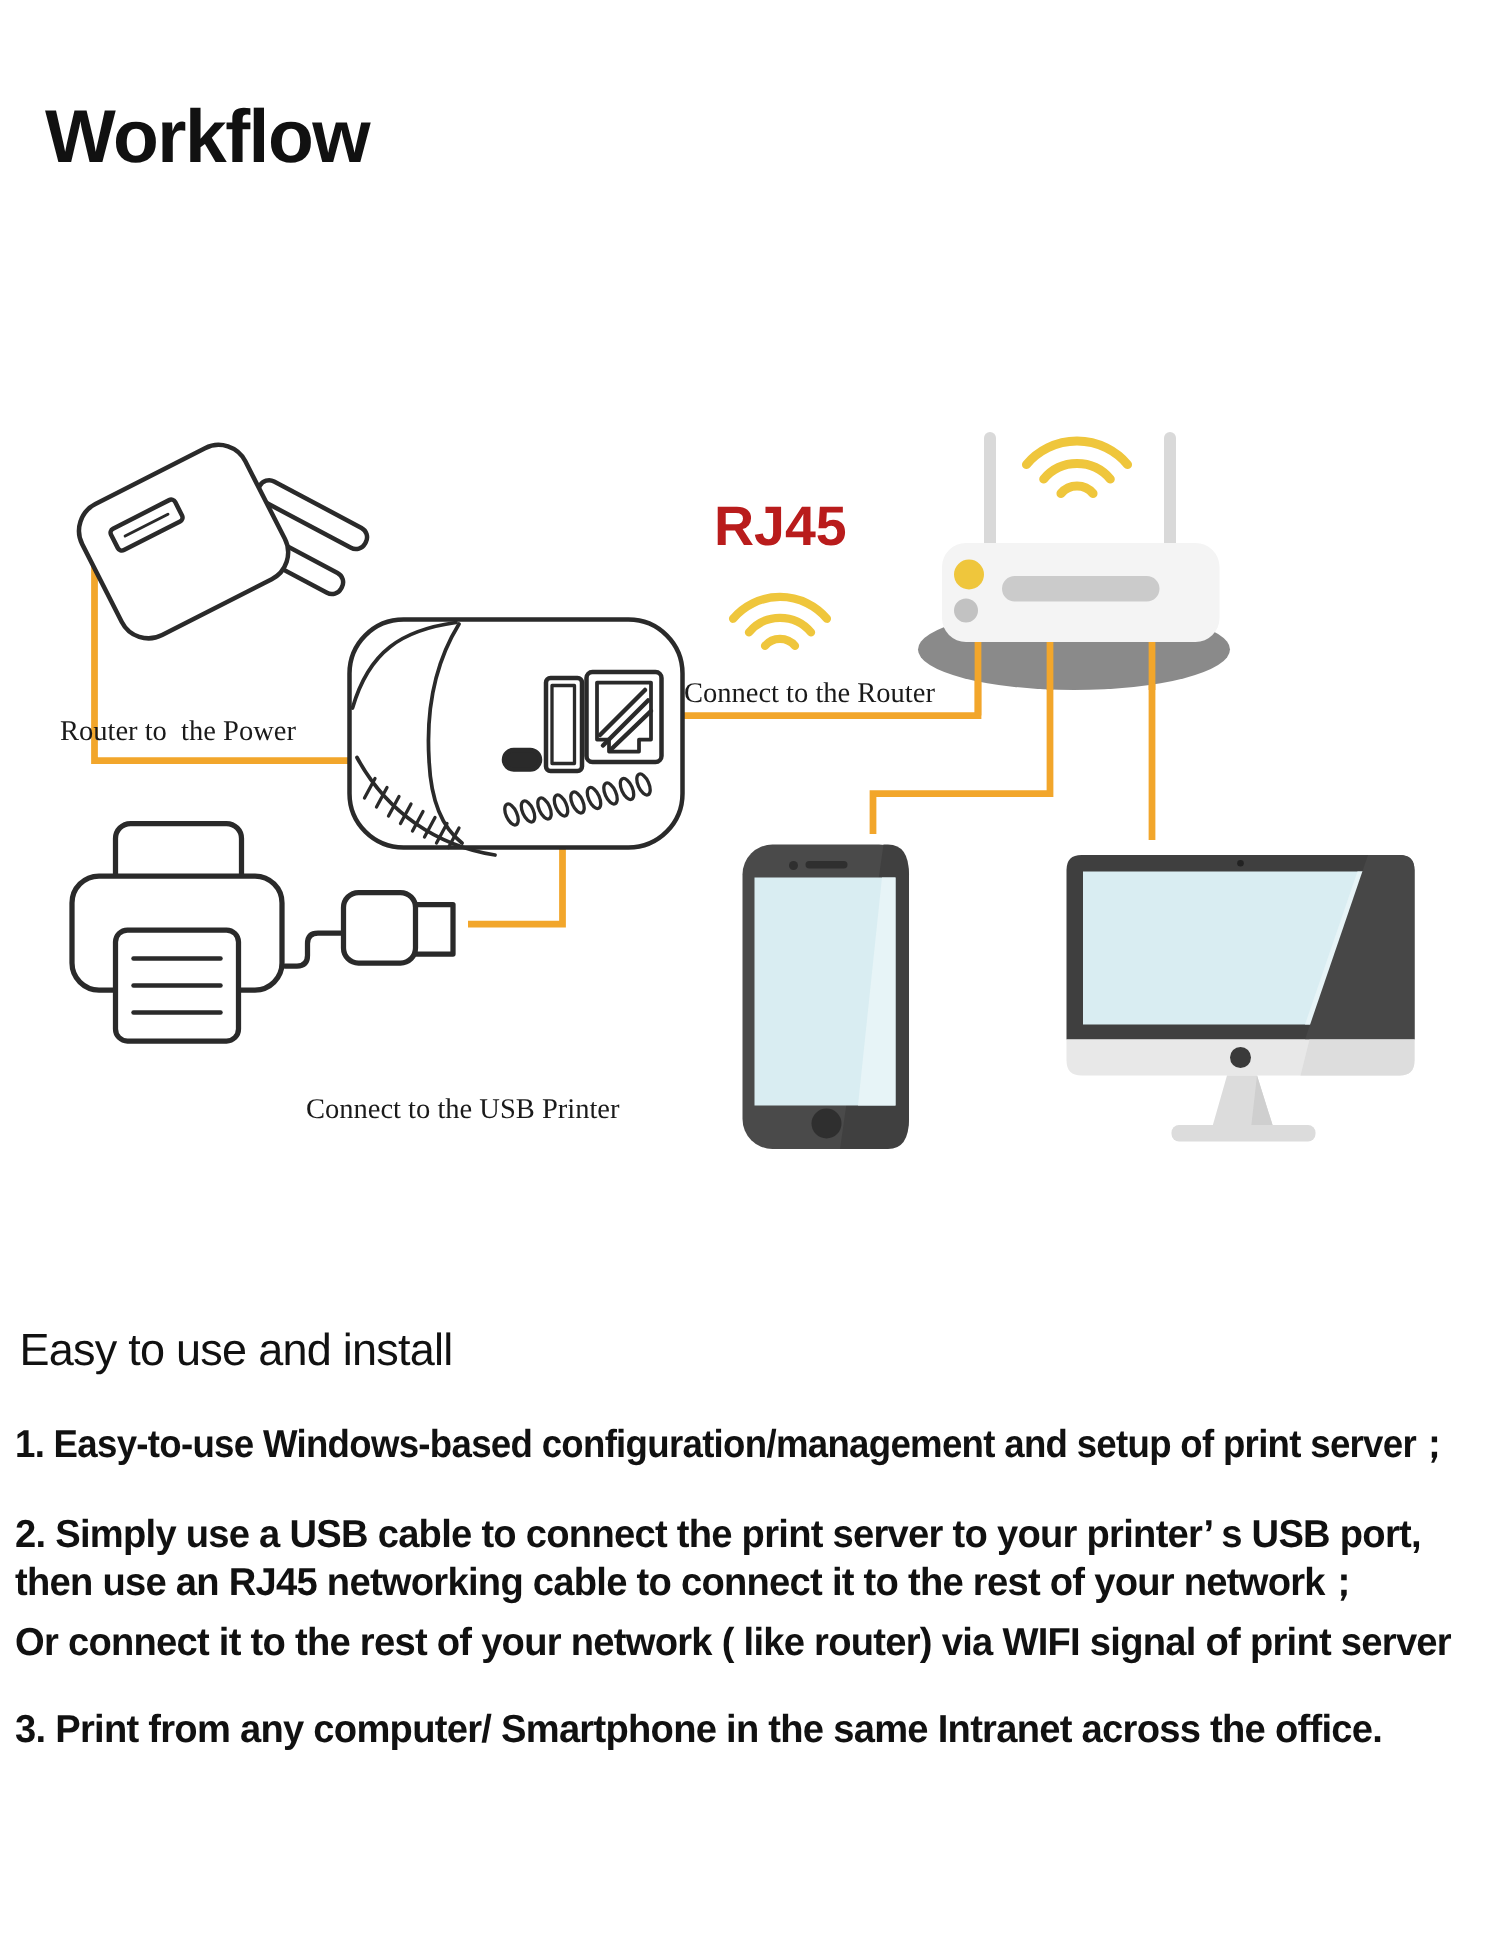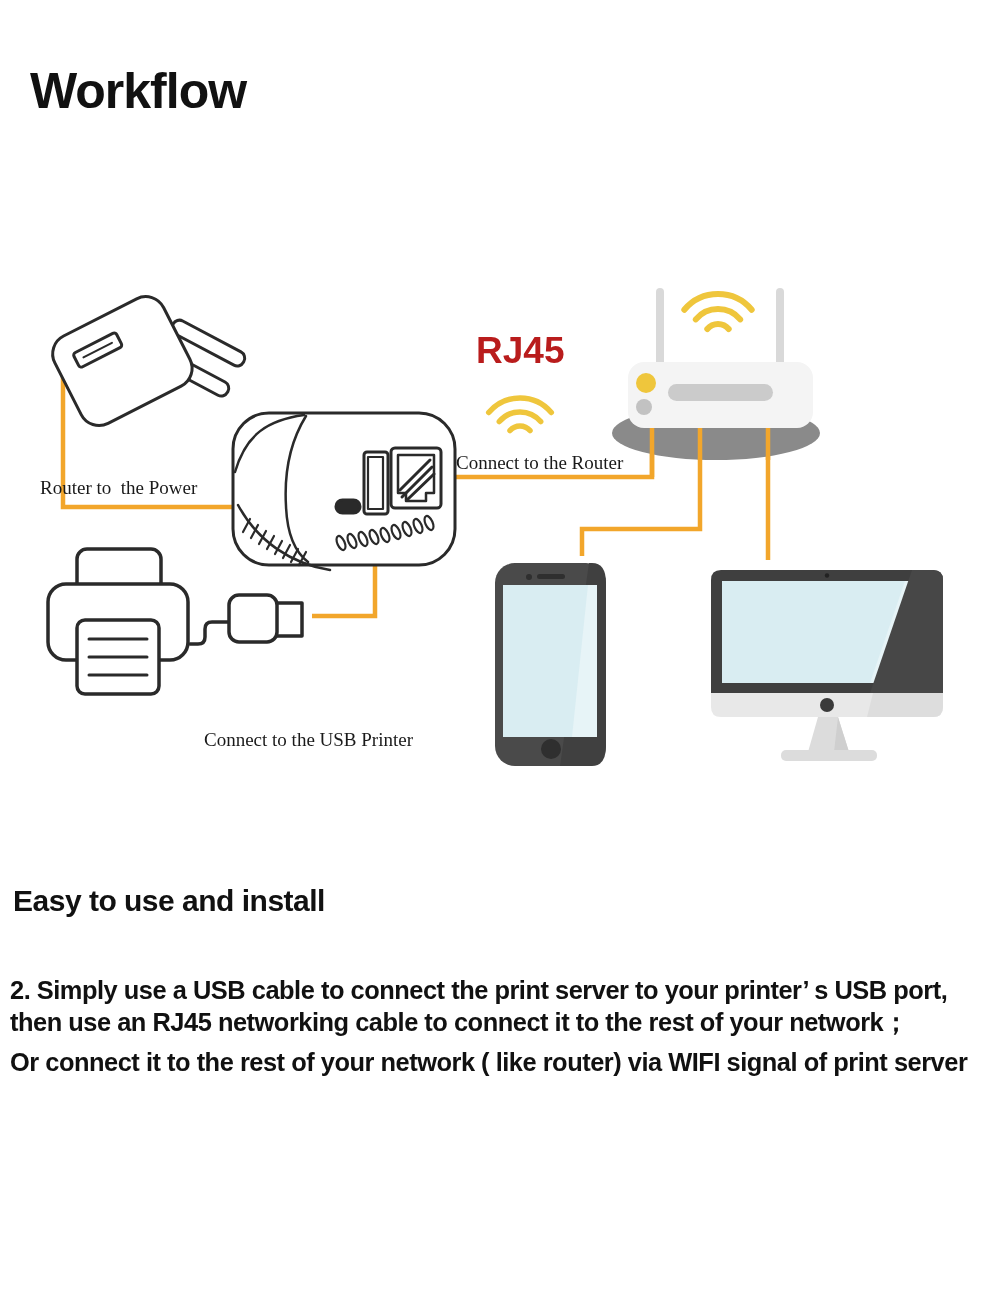--- a/index.html
+++ b/index.html
@@ -8,21 +8,21 @@
   .page-title{position:absolute;left:30px;top:62px;font-size:50px;font-weight:700;color:#111;
               letter-spacing:-1px;}
   .diagram-svg{position:absolute;left:0;top:0;width:1000px;height:860px;}
   .rj45-label{position:absolute;left:476px;top:330px;font-size:37px;font-weight:700;color:#b91c1c;
               letter-spacing:0px;}
   .serif-label{position:absolute;font-family:"Liberation Serif",serif;font-weight:400;color:#1a1a1a;
                font-size:19px;white-space:pre;}
   .label-power{left:40px;top:477px;}
   .label-router{left:456px;top:452px;}
   .label-printer{left:204px;top:684px;margin-top:45px;}
-  .section-heading{position:absolute;left:13px;top:884px;font-size:30px;font-weight:700;color:#111;
+  .section-heading{position:absolute;left:13px;top:884px;font-size:30px;font-weight:400;color:#111;
                    letter-spacing:-0.5px;}
   .list{position:absolute;left:10px;top:946px;width:980px;}
   .list-item{margin:0;padding:0;}
   .fit-line{display:block;font-size:26px;font-weight:700;color:#111;line-height:32px;
             letter-spacing:-0.5px;white-space:nowrap;transform-origin:0 50%;}
   .gap-a{height:28px;}
   .gap-b{height:8px;}
   .gap-c{height:26px;}
 </style>
 </head>
@@ -171,23 +171,29 @@
   </svg>
 
   <div class="rj45-label">RJ45</div>
   <div class="serif-label label-power">Router to  the Power</div>
   <div class="serif-label label-router">Connect to the Router</div>
   <div class="serif-label label-printer">Connect to the USB Printer</div>
 
   <div class="section-heading">Easy to use and install</div>
 
   <div class="list">
+    <div class="list-item">
+      <span class="fit-line" style="transform: scaleX(0.939);">1. Easy-to-use Windows-based configuration/management and setup of print server；</span>
+    </div>
     <div class="gap-a"></div>
     <div class="list-item">
       <span class="fit-line" style="transform: scaleX(0.978);">2. Simply use a USB cable to connect the print server to your printer’ s USB port,</span>
       <span class="fit-line" style="transform: scaleX(0.978);">then use an RJ45 networking cable to connect it to the rest of your network；</span>
       <div class="gap-b"></div>
       <span class="fit-line" style="transform: scaleX(0.978);">Or connect it to the rest of your network ( like router) via WIFI signal of print server</span>
     </div>
     <div class="gap-c"></div>
+    <div class="list-item">
+      <span class="fit-line" style="transform: scaleX(0.978);">3. Print from any computer/ Smartphone in the same Intranet across the office.</span>
+    </div>
   </div>
 
 </div>
 
 </body></html>

